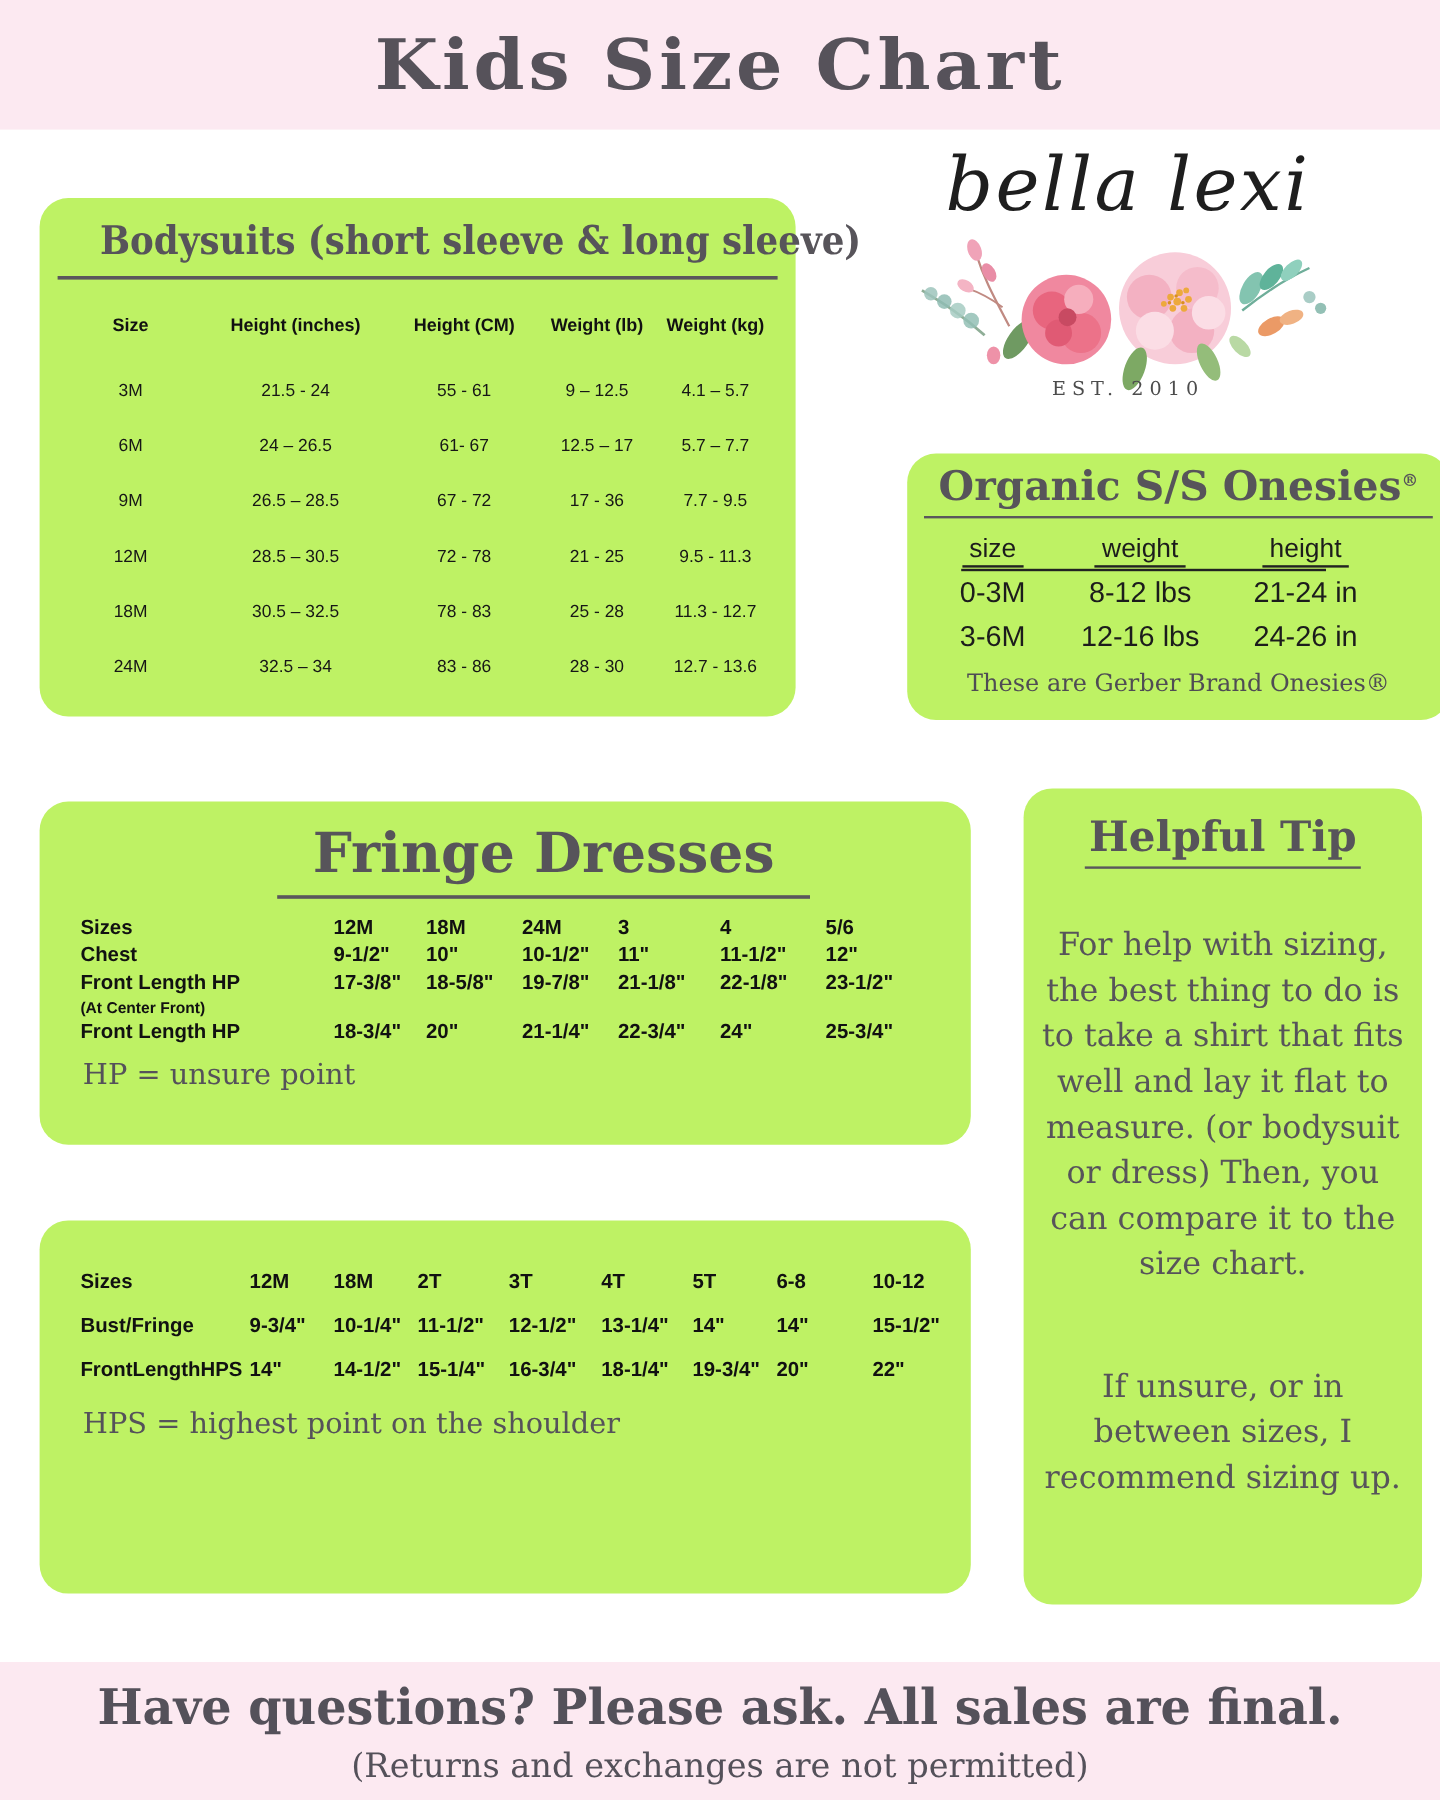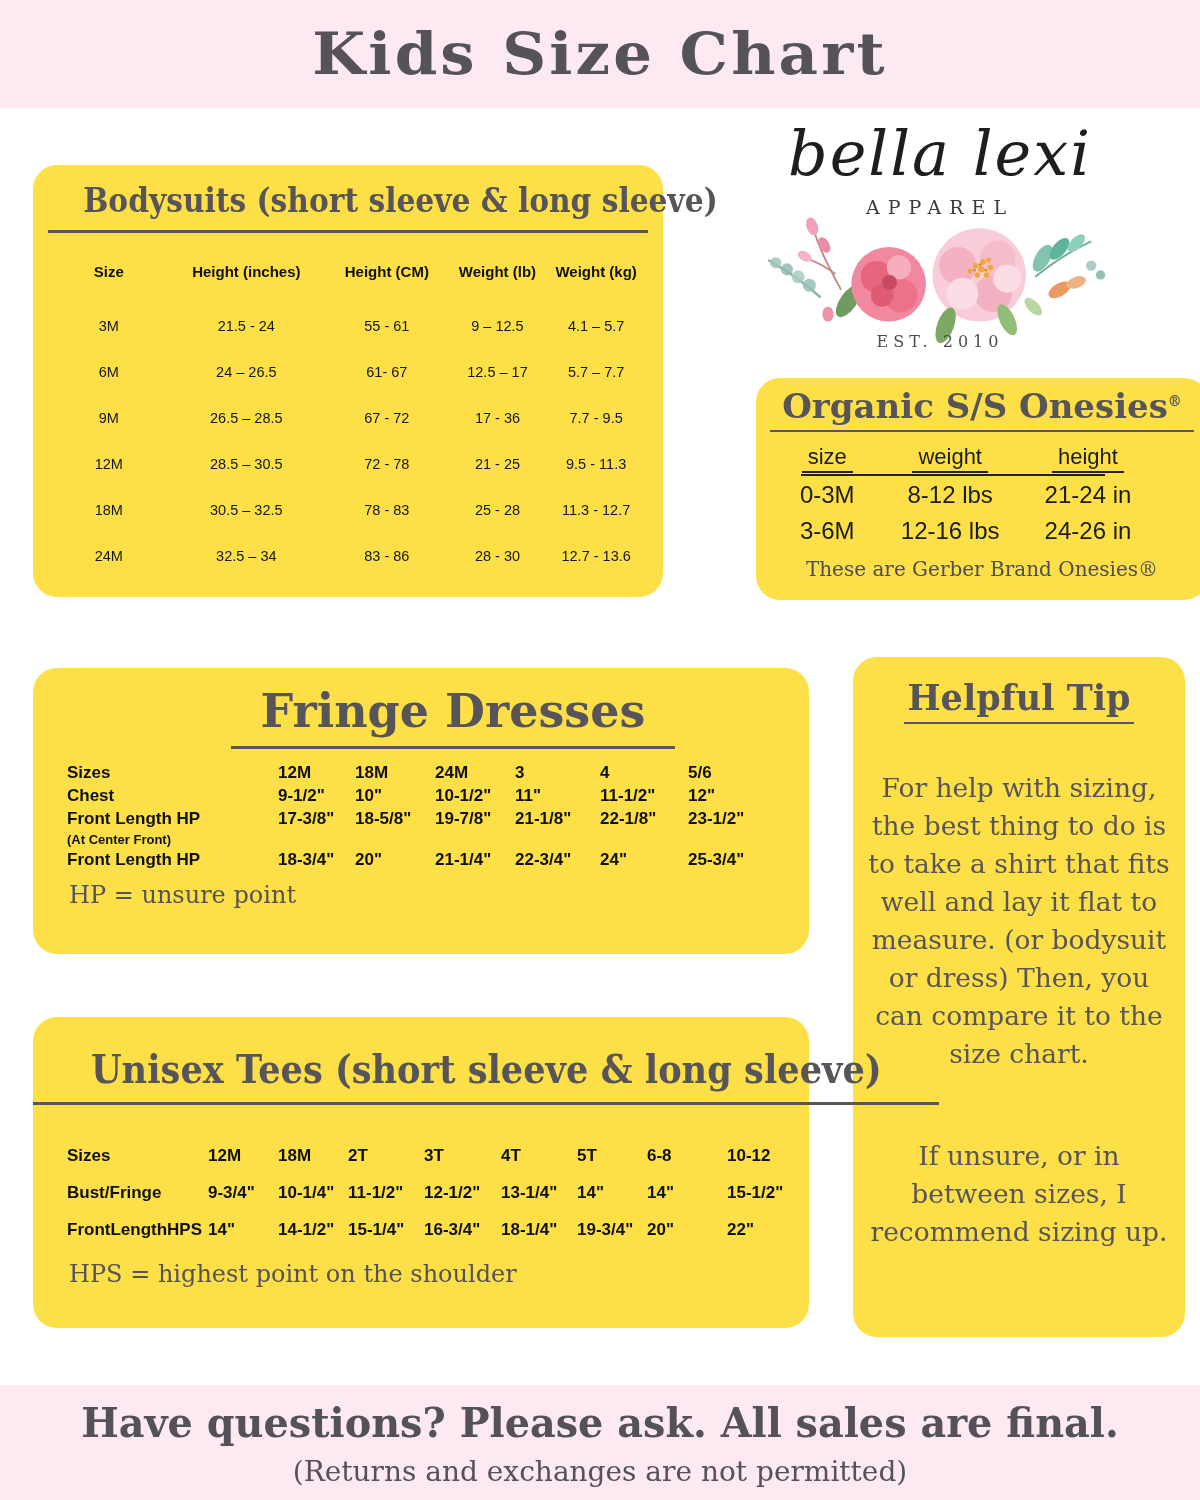--- a/index.html
+++ b/index.html
@@ -11,21 +11,21 @@
   .top-band{top:0;height:108px;}
   .top-band h1{margin:0;line-height:108px;text-align:center;
     font-family:"DejaVu Serif", serif;font-weight:700;font-size:58px;
     color:#56525a;letter-spacing:3px;transform:scaleX(1.05);}
   .bottom-band{top:1385px;height:115px;text-align:center;color:#54515a;}
   .bottom-band .l1{font-family:"DejaVu Serif", serif;font-weight:700;font-size:41px;
     margin-top:14px;transform:scaleX(.97);}
   .bottom-band .l2{font-family:"DejaVu Serif", serif;font-size:28px;margin-top:8px;}
 
   
-  .panel{position:absolute;background:#fde047;border-radius:24px;box-sizing:border-box;}
+  .panel{position:absolute;background:#bef264;border-radius:24px;box-sizing:border-box;}
 
   
   .phead{font-family:"DejaVu Serif", serif;font-weight:700;color:#57545a;
          text-align:center;white-space:nowrap;}
 
   
   .bodysuits{left:33px;top:165px;width:630px;height:432px;}
   .bodysuits .phead{font-size:33px;margin:0 15px;padding:16px 0 10px;
      border-bottom:3px solid #5a575c;}
   .bodysuits .phead span{display:inline-block;transform:scaleX(.9);}
@@ -161,21 +161,20 @@
           <div class="bs-c3">83 - 86</div>
           <div class="bs-c4">28 - 30</div>
           <div class="bs-c5">12.7 - 13.6</div>
         </div>
       </div>
     </div>
   </section>
 
   <div class="logo">
     <div class="logo-script">bella lexi</div>
-    <div class="logo-sub">APPAREL</div>
     <svg class="logo-flowers" width="380" height="140" viewBox="0 0 380 150">
       <g stroke="none">
         <path d="M62 100 C 42 82, 26 72, 6 60" stroke="#8fae97" stroke-width="2.5" fill="none"></path>
         <circle cx="14" cy="63" r="6" fill="#9dc4bc" opacity=".85"></circle>
         <circle cx="26" cy="70" r="6.5" fill="#8fbcb3" opacity=".85"></circle>
         <circle cx="38" cy="78" r="7" fill="#a6cbc2" opacity=".85"></circle>
         <circle cx="50" cy="87" r="7" fill="#93c0b5" opacity=".85"></circle>
         <path d="M84 92 C 68 62, 60 46, 54 26" stroke="#c08a82" stroke-width="2" fill="none"></path>
         <path d="M78 75 C 66 66, 58 62, 46 58" stroke="#c08a82" stroke-width="1.8" fill="none"></path>
         <ellipse cx="53" cy="24" rx="6" ry="10" fill="#f0a3b8" transform="rotate(-20 53 24)"></ellipse>
@@ -293,21 +292,20 @@
     <div class="fr-foot">HP = unsure point</div>
   </section>
 
   <section class="panel tip">
     <div class="phead-wrap"><div class="phead">Helpful Tip</div></div>
     <p>For help with sizing, the best thing to do is to take a shirt that fits well and lay it flat to measure. (or bodysuit or dress) Then, you can compare it to the size chart.</p>
     <p class="second">If unsure, or in between sizes, I recommend sizing up.</p>
   </section>
 
   <section class="panel tees">
-    <div class="phead-wrap"><div class="phead"><span>Unisex Tees (short sleeve &amp; long sleeve)</span></div></div>
     <div class="te-table">
       <div class="te-row">
         <div class="te-label">Sizes</div>
         <div class="te-v">12M</div>
         <div class="te-v">18M</div>
         <div class="te-v3">2T</div>
         <div class="te-v4">3T</div>
         <div class="te-v5">4T</div>
         <div class="te-v">5T</div>
         <div class="te-v7">6-8</div>

